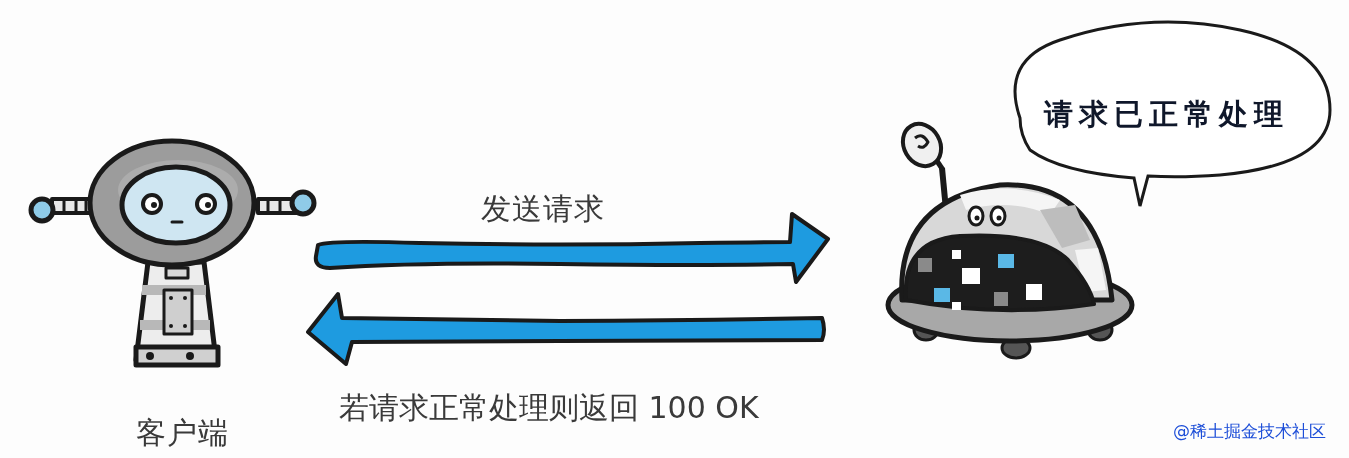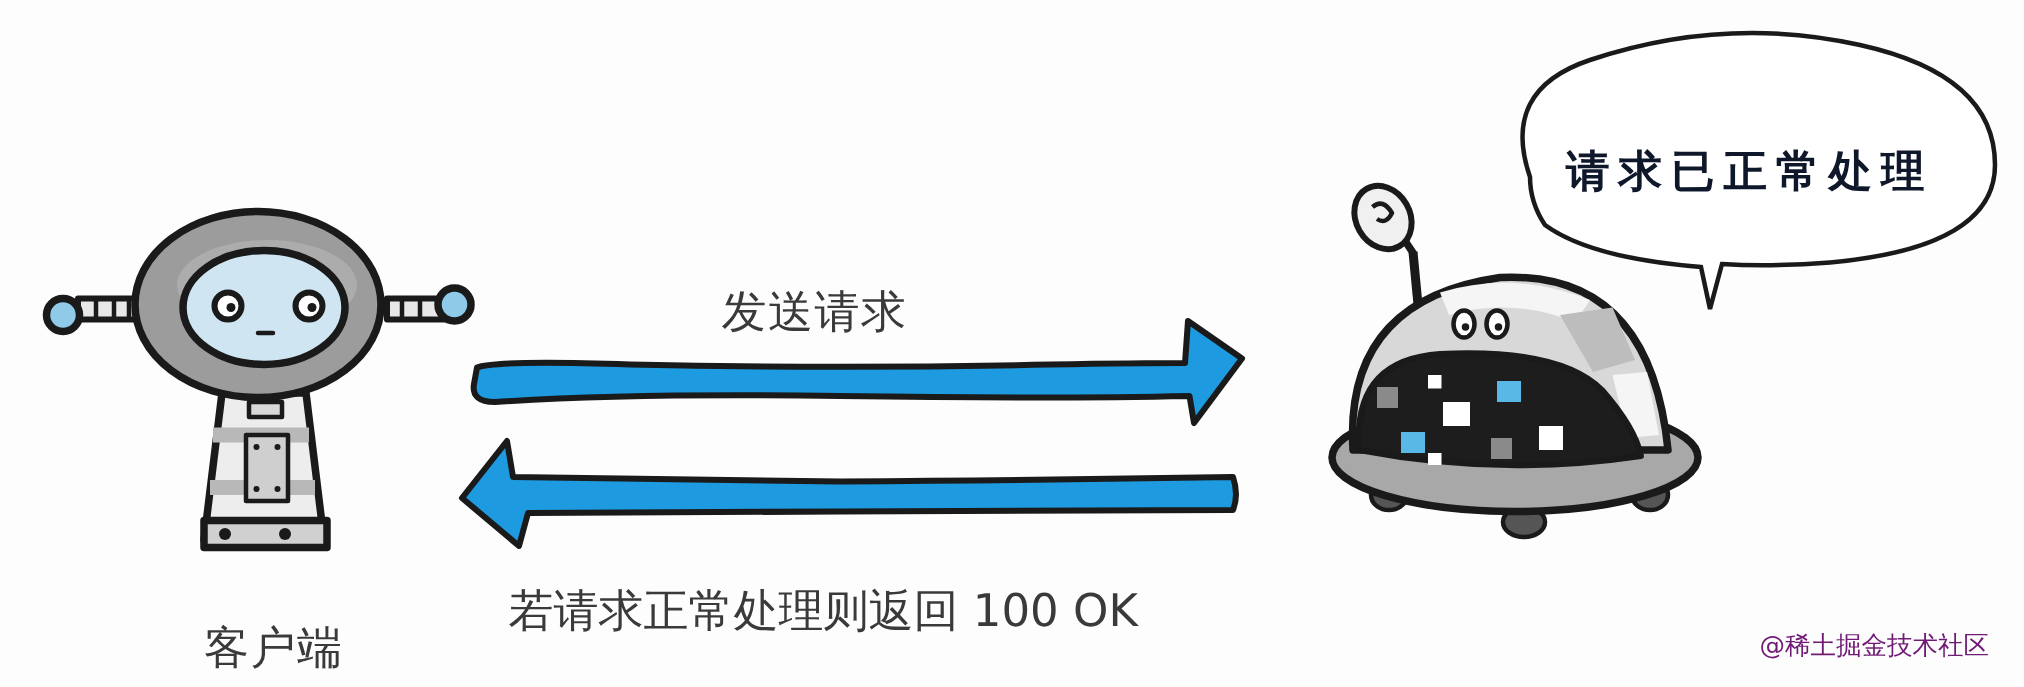--- a/index.html
+++ b/index.html
@@ -12,21 +12,21 @@
     .stage { position: absolute; left: 0; top: 0; width: 1349px; height: 458px; }
     .label {
       position: absolute; color: #3a3a3a; font-size: 30px; letter-spacing: 1px;
       white-space: nowrap; line-height: 1;
     }
     .bubble-text {
       position: absolute; color: #0f172a; font-size: 29px; letter-spacing: 6px;
       white-space: nowrap; line-height: 1; font-weight: 600;
     }
     .watermark {
-      position: absolute; color: #701a75; font-size: 17px; white-space: nowrap; line-height: 1;
+      position: absolute; color: #1d4ed8; font-size: 17px; white-space: nowrap; line-height: 1;
     }
     svg { position: absolute; left: 0; top: 0; }
   </style>
 </head>
 <body>
 
 <div class="stage">
 
   <svg width="1349" height="458" viewBox="0 0 1349 458">
 

